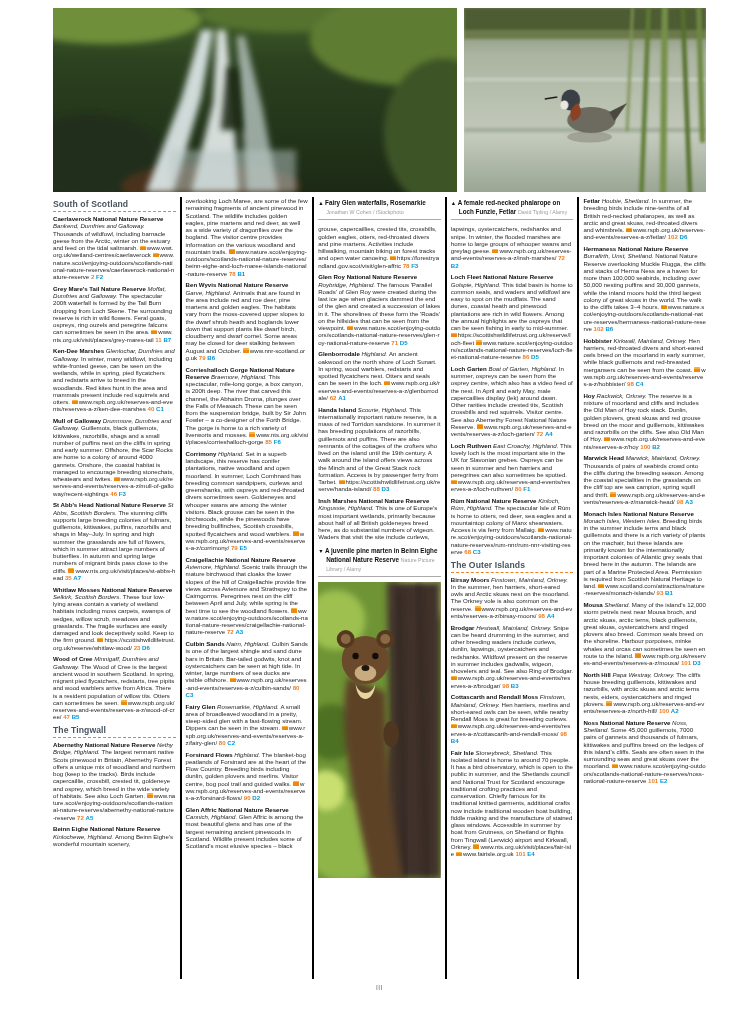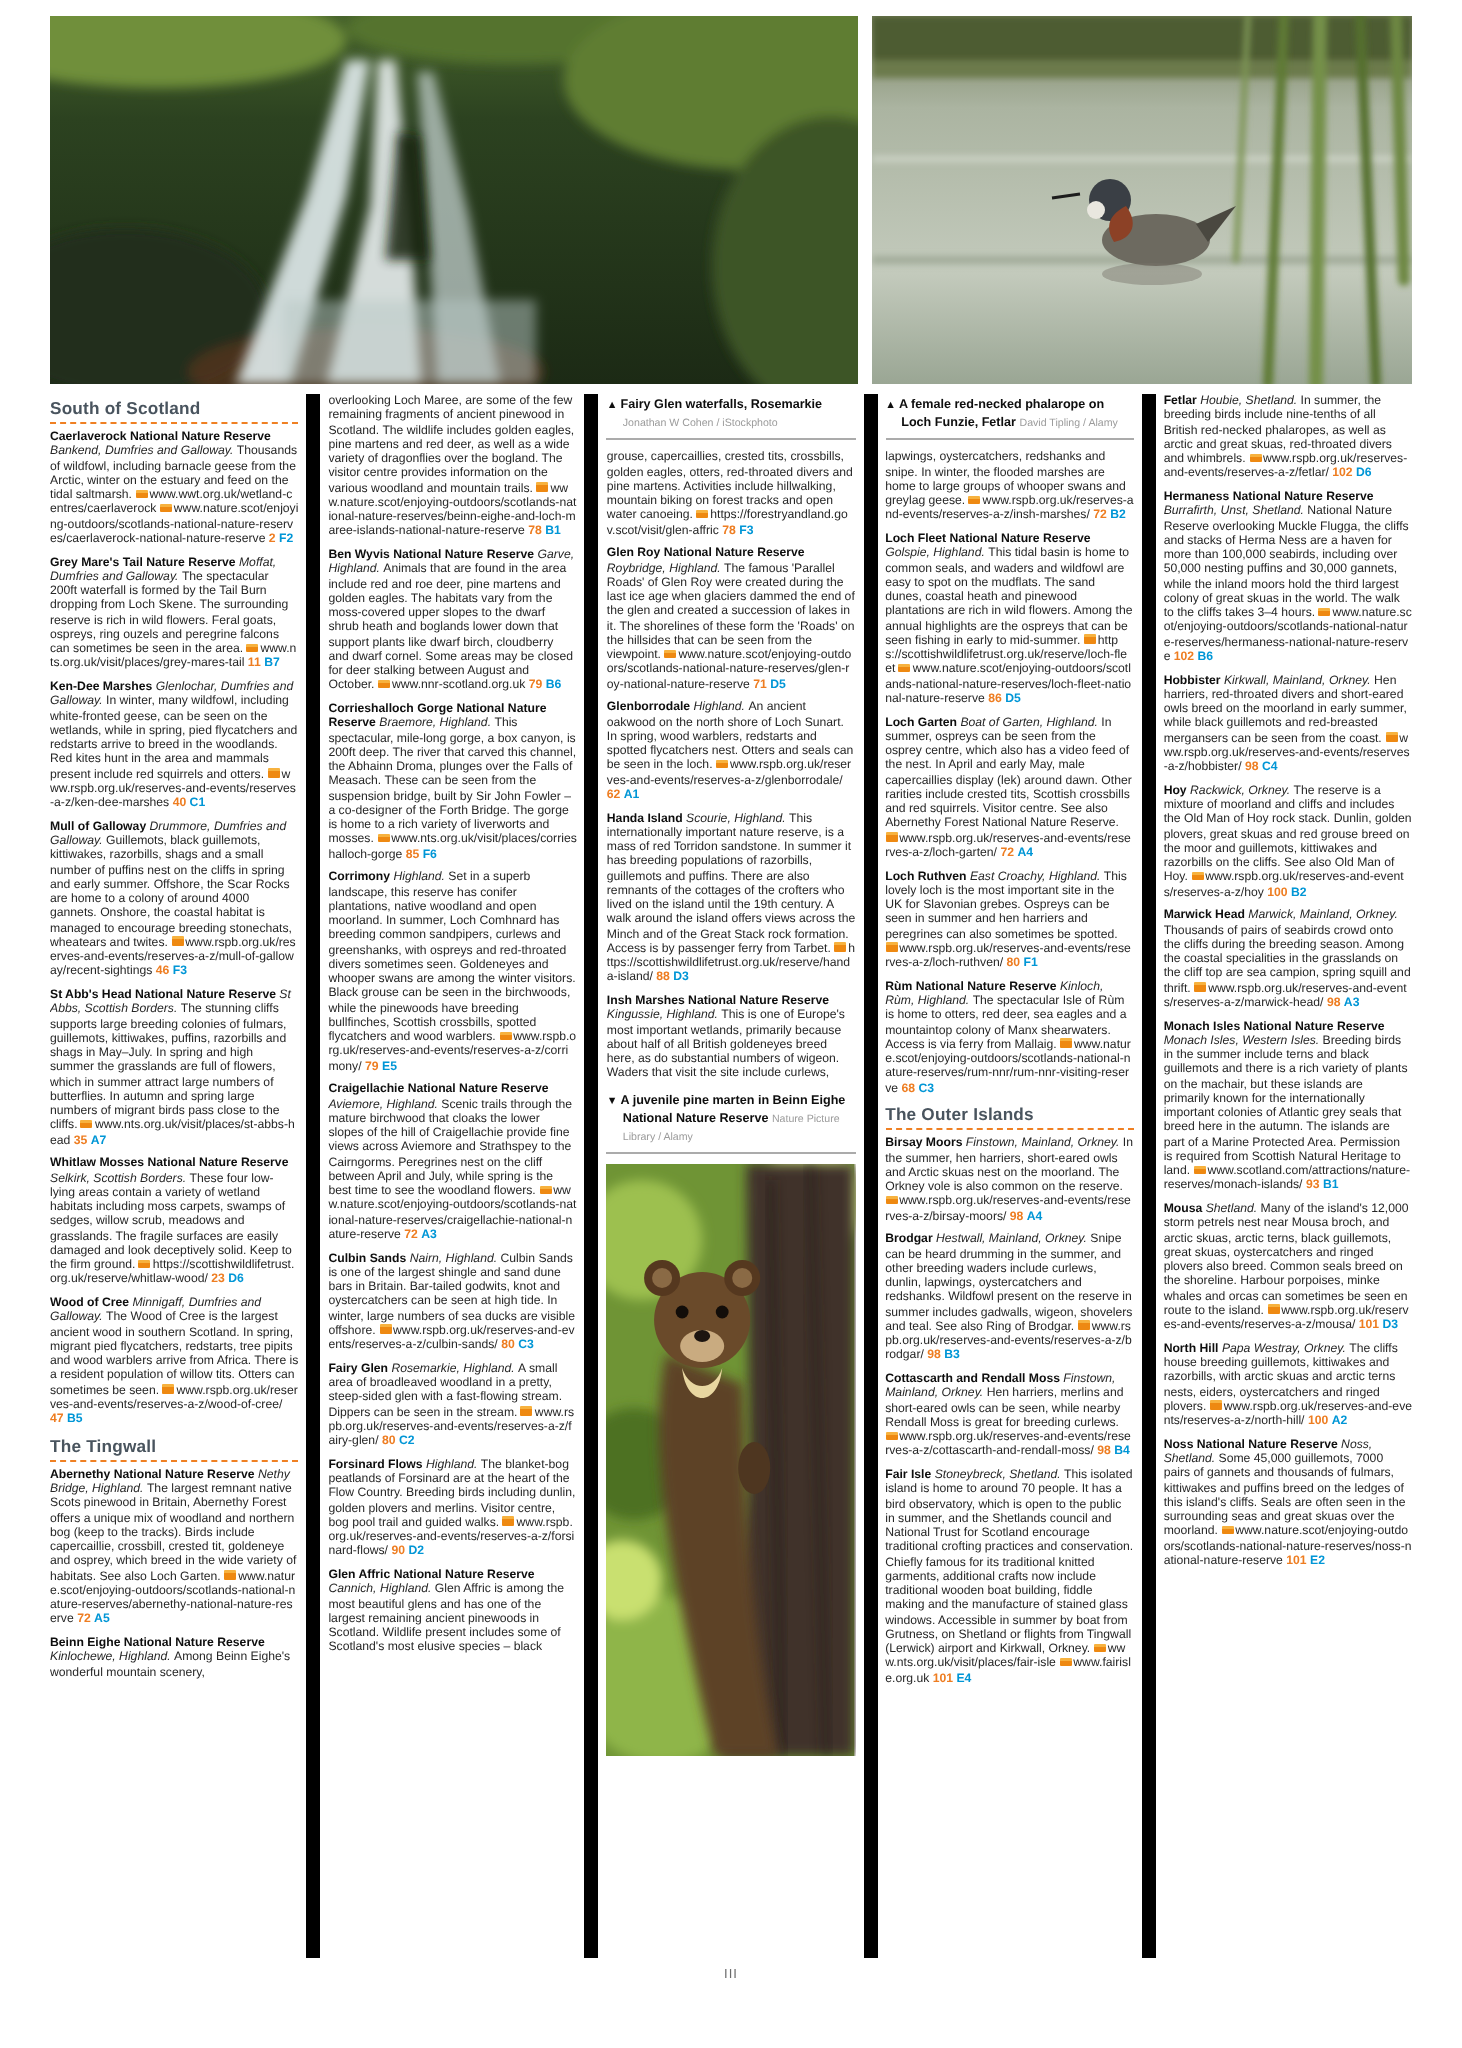--- a/index.html
+++ b/index.html
@@ -1,24 +1,24 @@
 <!DOCTYPE html>
 <html><head>
 <meta charset="utf-8">
 <style>
   html,body{margin:0;padding:0;}
   body{width:731px;height:1024px;background:#fff;font-family:"Liberation Sans",sans-serif;color:#262626;overflow:hidden;}
-  .page{padding:8px 25px 0 25px;}
+  .page{padding:8px 25px 0 25px;margin-left:28px;}
   .photos{display:flex;gap:7px;height:184px;margin-bottom:5px;}
   figure{margin:0;padding:0;}
   .photo-left{width:404px;}
   .photo-right{flex:1 1 0;}
   .photos svg,.pine-photo svg{display:block;width:100%;height:100%;}
   .cols{display:flex;height:782px;overflow:hidden;align-items:stretch;}
-  .col{flex:1 1 0;padding:0 4px;border-left:7px solid #000000;box-sizing:border-box;font-size:6.1px;line-height:7.25px;}
+  .col{flex:1 1 0;padding:0 4px;border-left:2px solid #000000;box-sizing:border-box;font-size:6.1px;line-height:7.25px;}
   .col:first-child{border-left:none;padding-left:0;}
   .col:last-child{padding-right:0;}
   h2.section{font-size:8.6px;line-height:10px;color:#49545e;margin:4px 0 3px;padding-bottom:2px;border-bottom:1px dashed #ef8023;font-weight:bold;letter-spacing:.1px;}
   .col > h2.section:first-child{margin-top:2px;}
   p.entry{margin:0 0 4.5px;}
   .title{color:#0e0e0e;font-weight:bold;font-style:normal;}
   .loc{font-style:italic;}
   .url{word-break:break-all;}
   .webicon{display:inline-block;width:6px;height:4.5px;background:linear-gradient(#f7b23f 0 1.5px,#ee8912 1.5px);border-radius:.5px;margin-right:1px;}
   .refPage{color:#ee7d21;font-weight:bold;}

